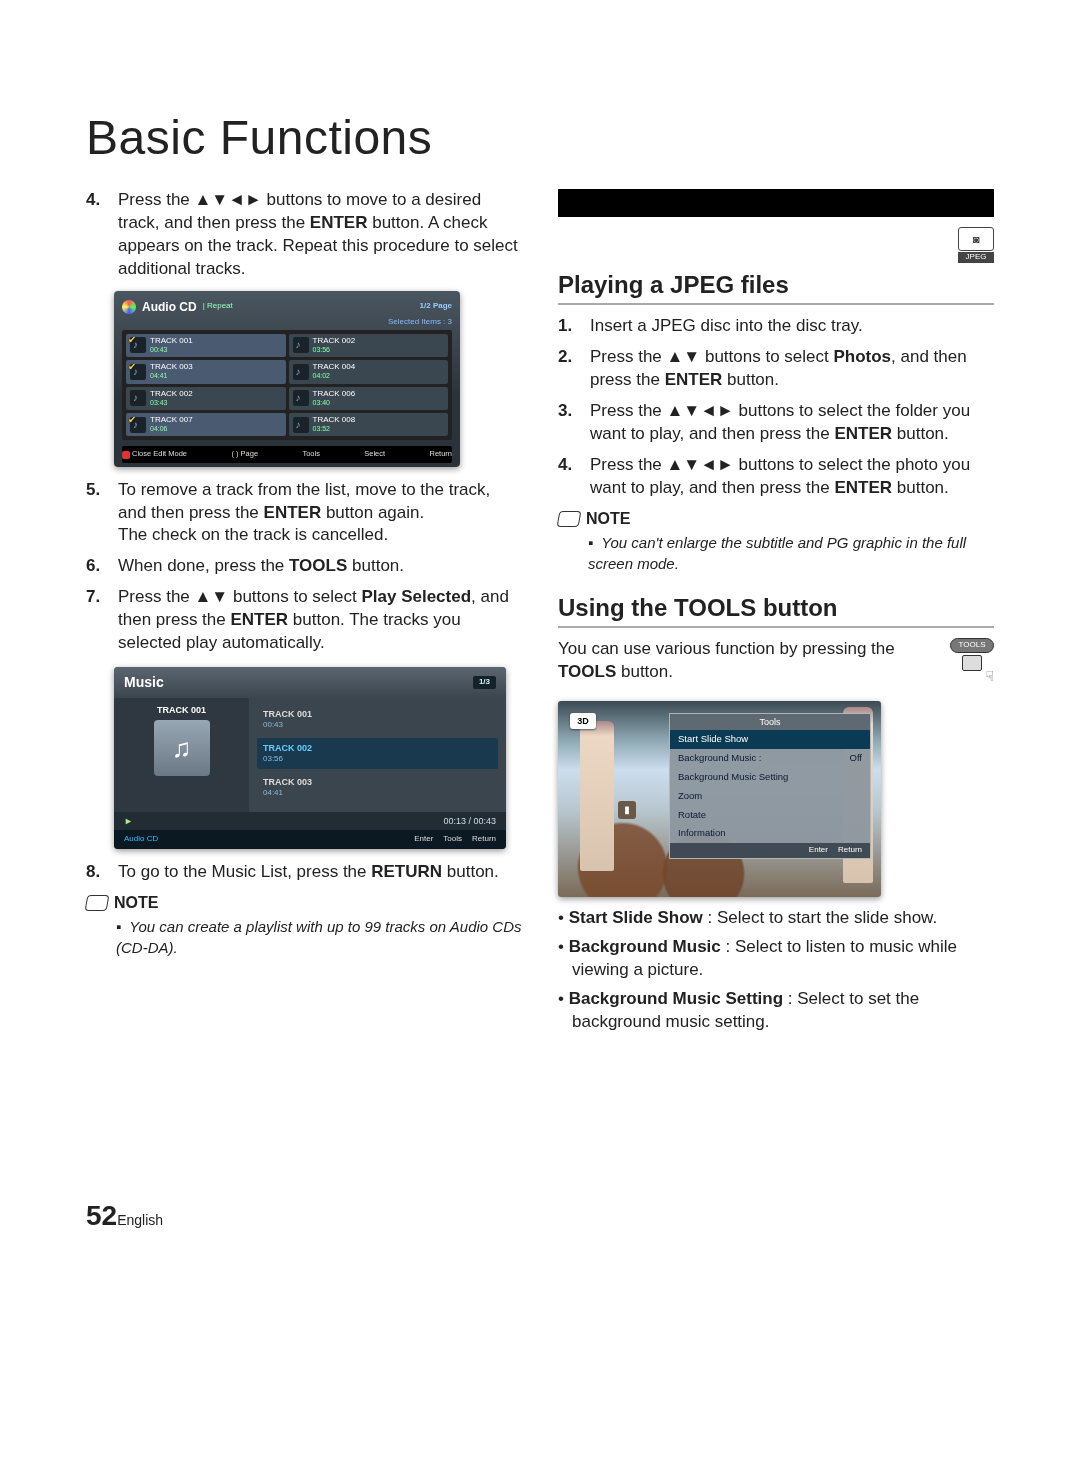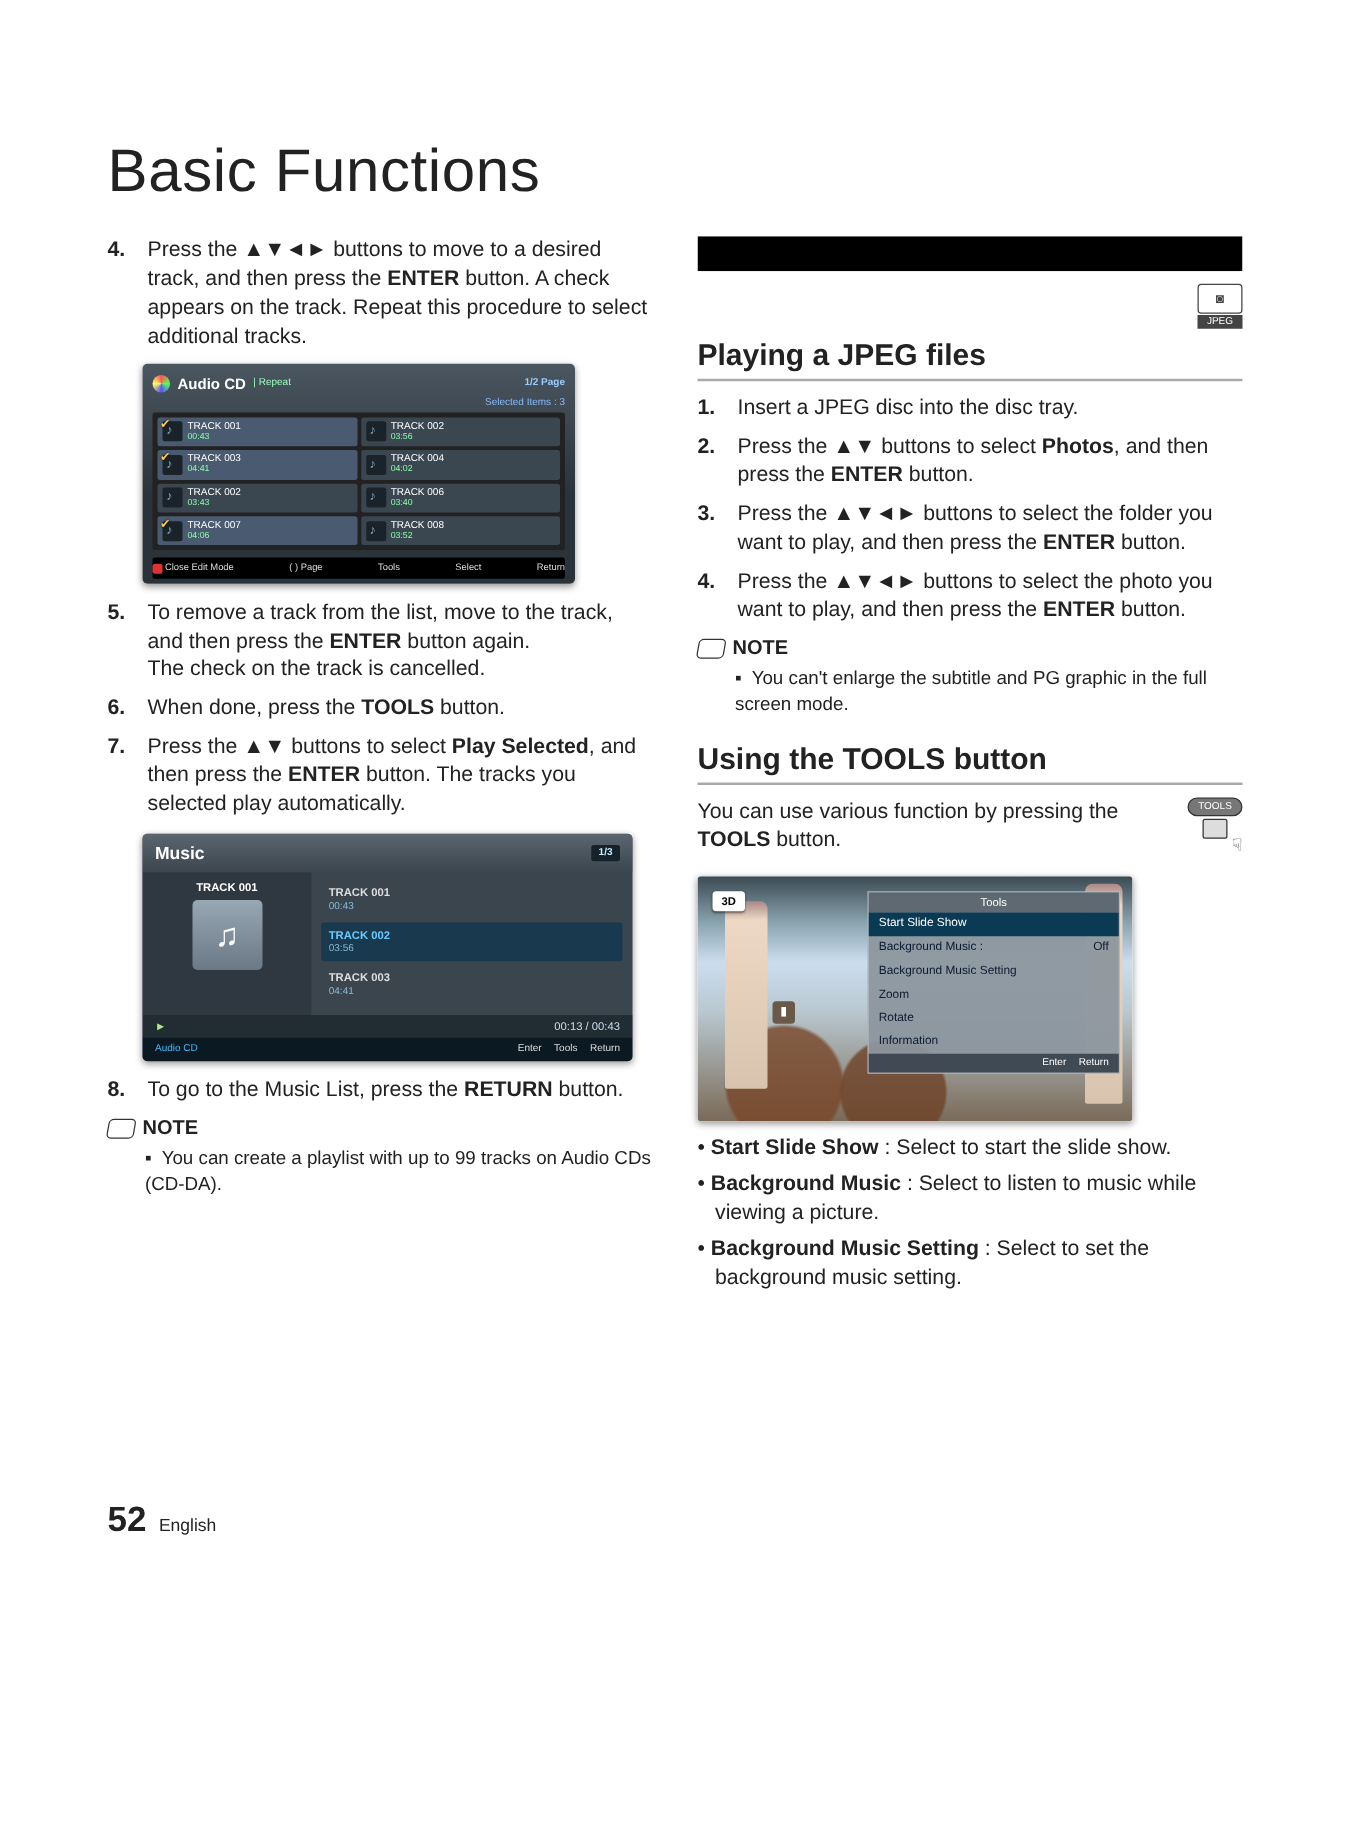--- a/index.html
+++ b/index.html
@@ -58,20 +58,21 @@
     border: 1px solid #333;
     border-radius: 4px;
     position: relative;
     transform: skewX(-10deg);
   }
   .note-bullets {
     list-style: none;
     padding-left: 30px;
     margin: 0 0 10px 0;
     font-size: 15px;
+    font-style: italic;
   }
   .note-bullets li::before {
     content: "▪";
     margin-right: 8px;
   }
   .bullet-list {
     list-style: none;
     padding: 0;
     margin: 8px 0 0 0;
   }
@@ -203,21 +204,21 @@
   .shot2 .trk.sel .t{color:#6cf;}
   .shot2 .pb { background:#222c33; color:#cde; display:flex;
     padding:3px 10px; font-size:9px; align-items:center;}
   .shot2 .pb .pl { color:#b8e986; margin-right:auto;}
   .shot2 .ft { background:#0b1a22; padding:4px 10px; display:flex;
     font-size:8px; color:#ddd; gap:10px; align-items:center;}
   .shot2 .ft .ac { color:#3fbcff;}
   .shot2 .ft .ri { margin-left:auto; display:flex; gap:10px;}
 
   
-  .shot3 { width:348px; margin:12px 0 10px 0; border-radius:3px; overflow:hidden;
+  .shot3 { width:323px; margin:12px 0 10px 0; border-radius:3px; overflow:hidden;
      position:relative; height:196px;
      background:
        radial-gradient(circle at 20% 85%, rgba(120,70,40,0.8) 0 14%, transparent 15%),
        radial-gradient(circle at 45% 88%, rgba(110,65,38,0.8) 0 16%, transparent 17%),
        linear-gradient(180deg,#3a4a52 0%, #8ea8b3 20%, #cde 35%, #b9c8d0 55%, #7a6a58 100%);
      box-shadow:0 2px 6px rgba(0,0,0,0.4);
   }
   .shot3 .tower {
     position:absolute; left:22px; top:20px; width:34px; height:150px;
     background:linear-gradient(180deg,#a88 0%, #ecd8c4 10%, #d8c4ae 100%);
@@ -246,21 +247,21 @@
     font-size:9px; font-weight:bold; color:#000;
     display:flex;align-items:center;justify-content:center;
     box-shadow:0 1px 2px rgba(0,0,0,0.5);
   }
   .shot3 .lefticon {
     position:absolute; left:60px; top:100px;
     width:18px;height:18px;border-radius:3px;
     background:#6a5848; display:flex;align-items:center;justify-content:center;
     color:#fff; font-size:10px;
   }
-  .pg-wrap { display:flex; align-items:baseline; gap:10px; margin-top:160px;}
+  .pg-wrap { display:flex; align-items:baseline; gap:0; margin-top:160px;}
   .pg-num { font-size:28px; font-weight:bold;}
   .pg-lang { font-size:14px;}
 
   .arrow { font-family: Arial; }
 </style>
 </head>
 <body>
 
 <div class="page">
   <h1 class="title">Basic Functions</h1>

